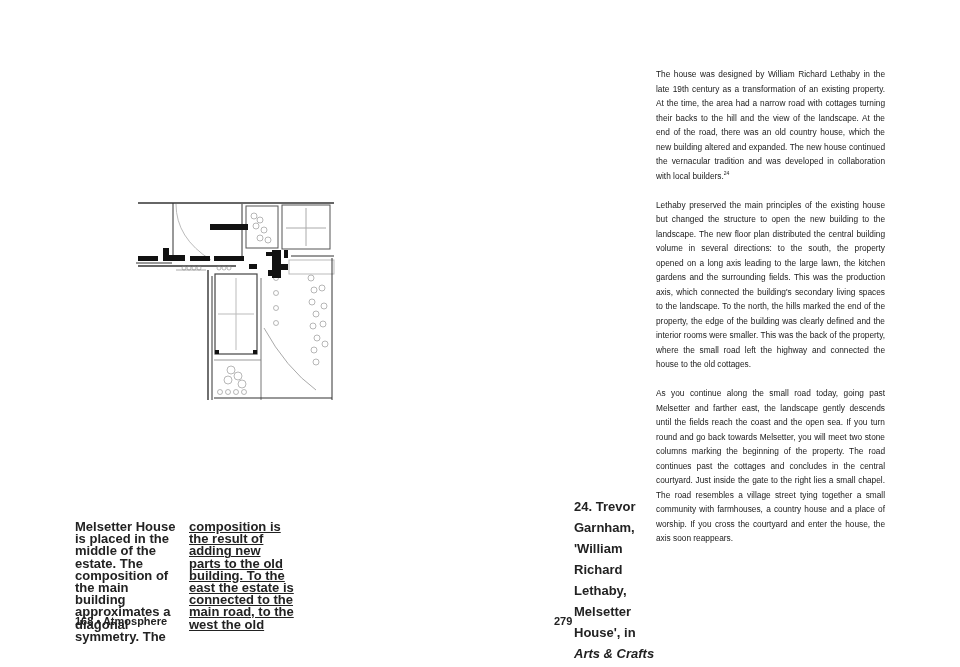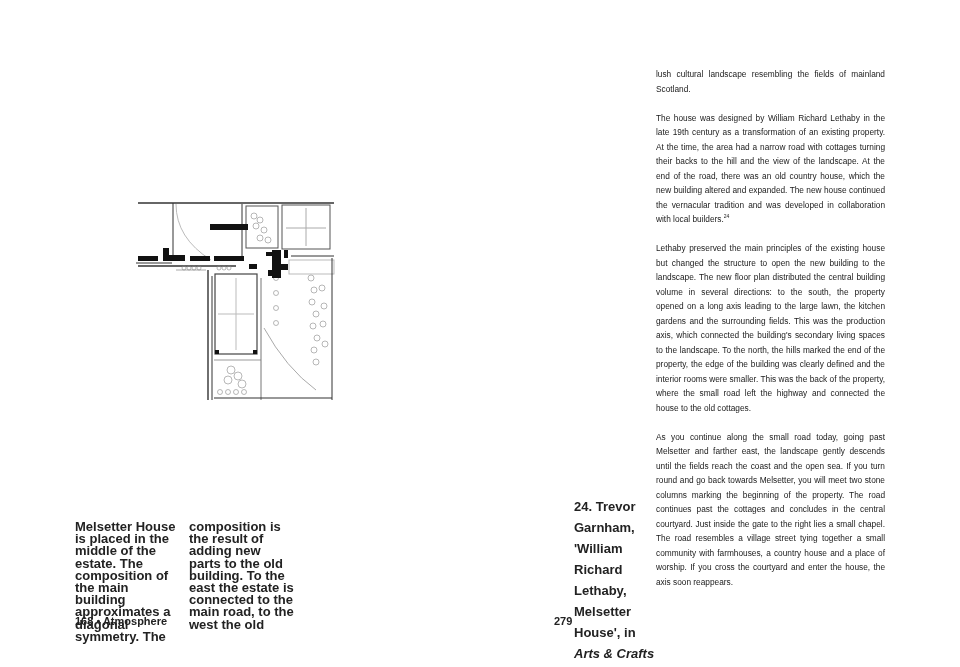--- a/index.html
+++ b/index.html
@@ -4,21 +4,21 @@
 <style>
   html, body { margin:0; padding:0; }
   body { width:960px; height:667px; background:#ffffff; position:relative; overflow:hidden;
          font-family:"Liberation Sans", sans-serif; color:#1a1a1a; }
   .page { position:absolute; top:0; height:667px; }
   #left-page { left:0; width:480px; }
   #right-page { left:480px; width:480px; }
   .plan { position:absolute; left:136px; top:198px; width:200px; height:202px; }
   .caption-col { position:absolute; top:521px; width:105px; font-size:13px; line-height:12.2px; font-weight:bold; color:#222; }
   #cap1 { left:75px; }
-  #cap2 { left:189px; }
+  #cap2 { left:189px;text-decoration:underline; }
   #cap3 { left:302px; }
   .folio { position:absolute; top:615px; font-size:11px; font-weight:bold; color:#222; }
   #folio-left { left:75px; }
   #folio-right { left:554px; }
   .footnote { position:absolute; left:574px; top:496px; width:85px; font-size:13px; line-height:21px; font-weight:bold; color:#222; }
   .footnote em { font-style:italic; }
   .body-text { position:absolute; left:656px; width:229px; font-size:8.3px; line-height:14.5px; text-align:justify; color:#1a1a1a; }
   .body-text p { margin:0 0 14.5px 0; }
   #body-col { top:67px; }
   sup { font-size:5px; vertical-align:super; line-height:0; }
@@ -124,19 +124,18 @@
 </div>
 
 <div id="right-page" class="page"></div>
 
 <div class="footnote">
   <span>24.</span>
   <span>Trevor Garnham, 'William Richard Lethaby, Melsetter House', in </span><em>Arts &amp; Crafts Houses I</em><span> (London: Phaidon Press Limited 1999).</span>
 </div>
 
 <div id="body-col" class="body-text">
-  <p>lush cultural landscape resembling the fields of mainland Scotland.</p>
   <p><span>The house was designed by William Richard Lethaby in the late 19th century as a transformation of an existing property. At the time, the area had a narrow road with cottages turning their backs to the hill and the view of the landscape. At the end of the road, there was an old country house, which the new building altered and expanded. The new house continued the vernacular tradition and was developed in collaboration with local builders.</span><sup>24</sup></p>
   <p>Lethaby preserved the main principles of the existing house but changed the structure to open the new building to the landscape. The new floor plan distributed the central building volume in several directions: to the south, the property opened on a long axis leading to the large lawn, the kitchen gardens and the surrounding fields. This was the production axis, which connected the building's secondary living spaces to the landscape. To the north, the hills marked the end of the property, the edge of the building was clearly defined and the interior rooms were smaller. This was the back of the property, where the small road left the highway and connected the house to the old cottages.</p>
   <p>As you continue along the small road today, going past Melsetter and farther east, the landscape gently descends until the fields reach the coast and the open sea. If you turn round and go back towards Melsetter, you will meet two stone columns marking the beginning of the property. The road continues past the cottages and concludes in the central courtyard. Just inside the gate to the right lies a small chapel. The road resembles a village street tying together a small community with farmhouses, a country house and a place of worship. If you cross the courtyard and enter the house, the axis soon reappears.</p>
 </div>
 
 <div id="folio-right" class="folio">279</div>
 
 </body></html>

